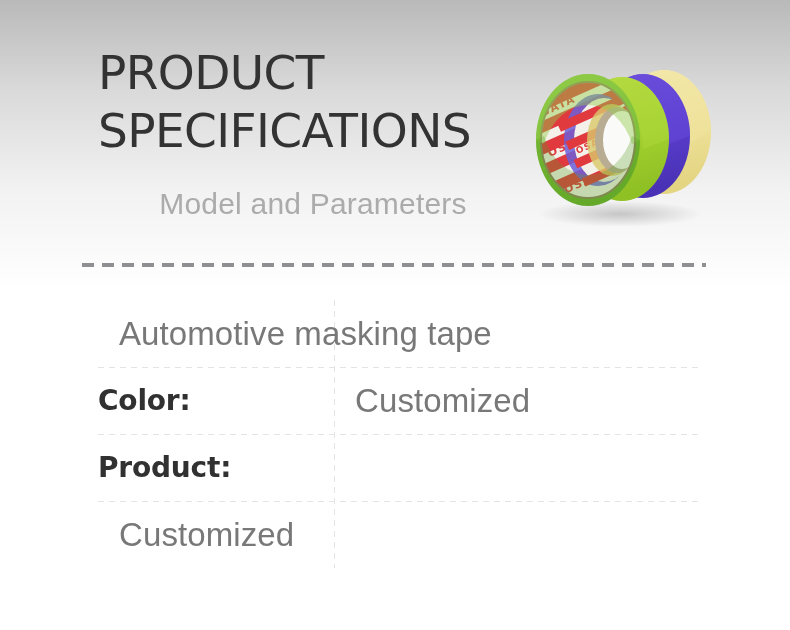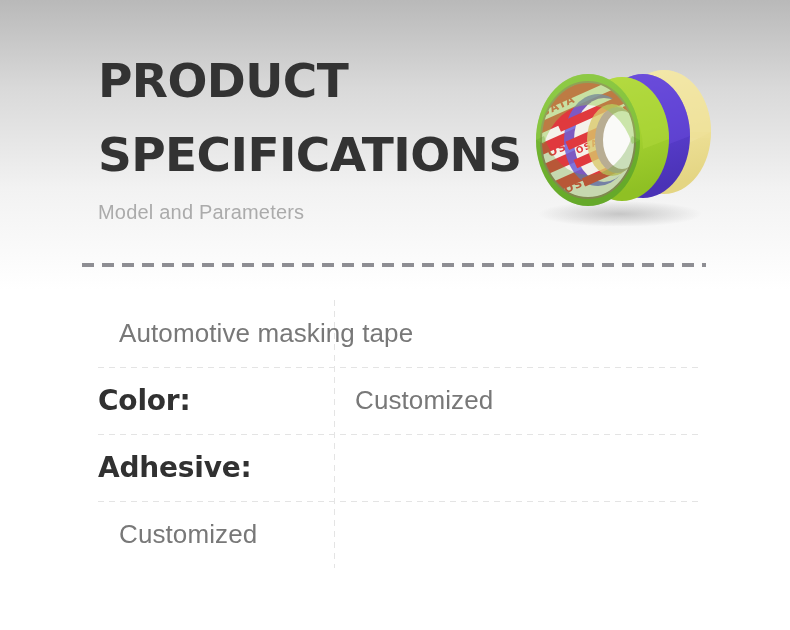--- a/index.html
+++ b/index.html
@@ -26,35 +26,36 @@
 
   
   #header {
     position: absolute;
     left: 98px;
     top: 44px;
     width: 430px;
   }
   #title {
     font-family: "DejaVu Sans", sans-serif;
-    font-weight: bold;
+    font-weight: normal;
     font-size: 47px;
-    line-height: 74px;
+    line-height: 58px;
     letter-spacing: -0.6px;
     color: #333333;
     white-space: pre-line;
   }
   #subtitle {
-    margin-top: 2px;
+    margin-top: 26px;
     font-family: "Liberation Sans", sans-serif;
     font-weight: normal;
-    font-size: 20px;
+    font-size: 30px;
     line-height: 36px;
     color: #ababab;
     letter-spacing: 0.2px;
+    text-align: center;
   }
 
   
   #header-rule {
     position: absolute;
     left: 82px;
     top: 263px;
     width: 624px;
     height: 4px;
     background-image: repeating-linear-gradient(
@@ -106,21 +107,21 @@
     font-family: "DejaVu Sans", sans-serif;
     font-weight: bold;
     font-size: 28px;
     color: #313131;
     letter-spacing: -0.2px;
     white-space: nowrap;
   }
   .spec-value {
     font-family: "Liberation Sans", sans-serif;
     font-weight: normal;
-    font-size: 26px;
+    font-size: 33px;
     color: #787878;
     letter-spacing: 0.1px;
     white-space: nowrap;
     padding-left: 21px;
   }
   #col-divider {
     position: absolute;
     left: 236px;
     top: 0;
     width: 1px;
@@ -244,21 +245,21 @@
       <div class="spec-value">Automotive masking tape</div>
     </div>
 
     <div class="spec-row">
       <div class="spec-label">Color:</div>
       <div class="spec-value">Customized</div>
     </div>
 
 
     <div class="spec-row">
-      <div class="spec-label">Adhesive:</div>
+      <div class="spec-label">Product:</div>
     </div>
 
     <div class="spec-row">
       <div class="spec-value">Customized</div>
     </div>
   </div>
 
 </div>
 
 </body></html>

